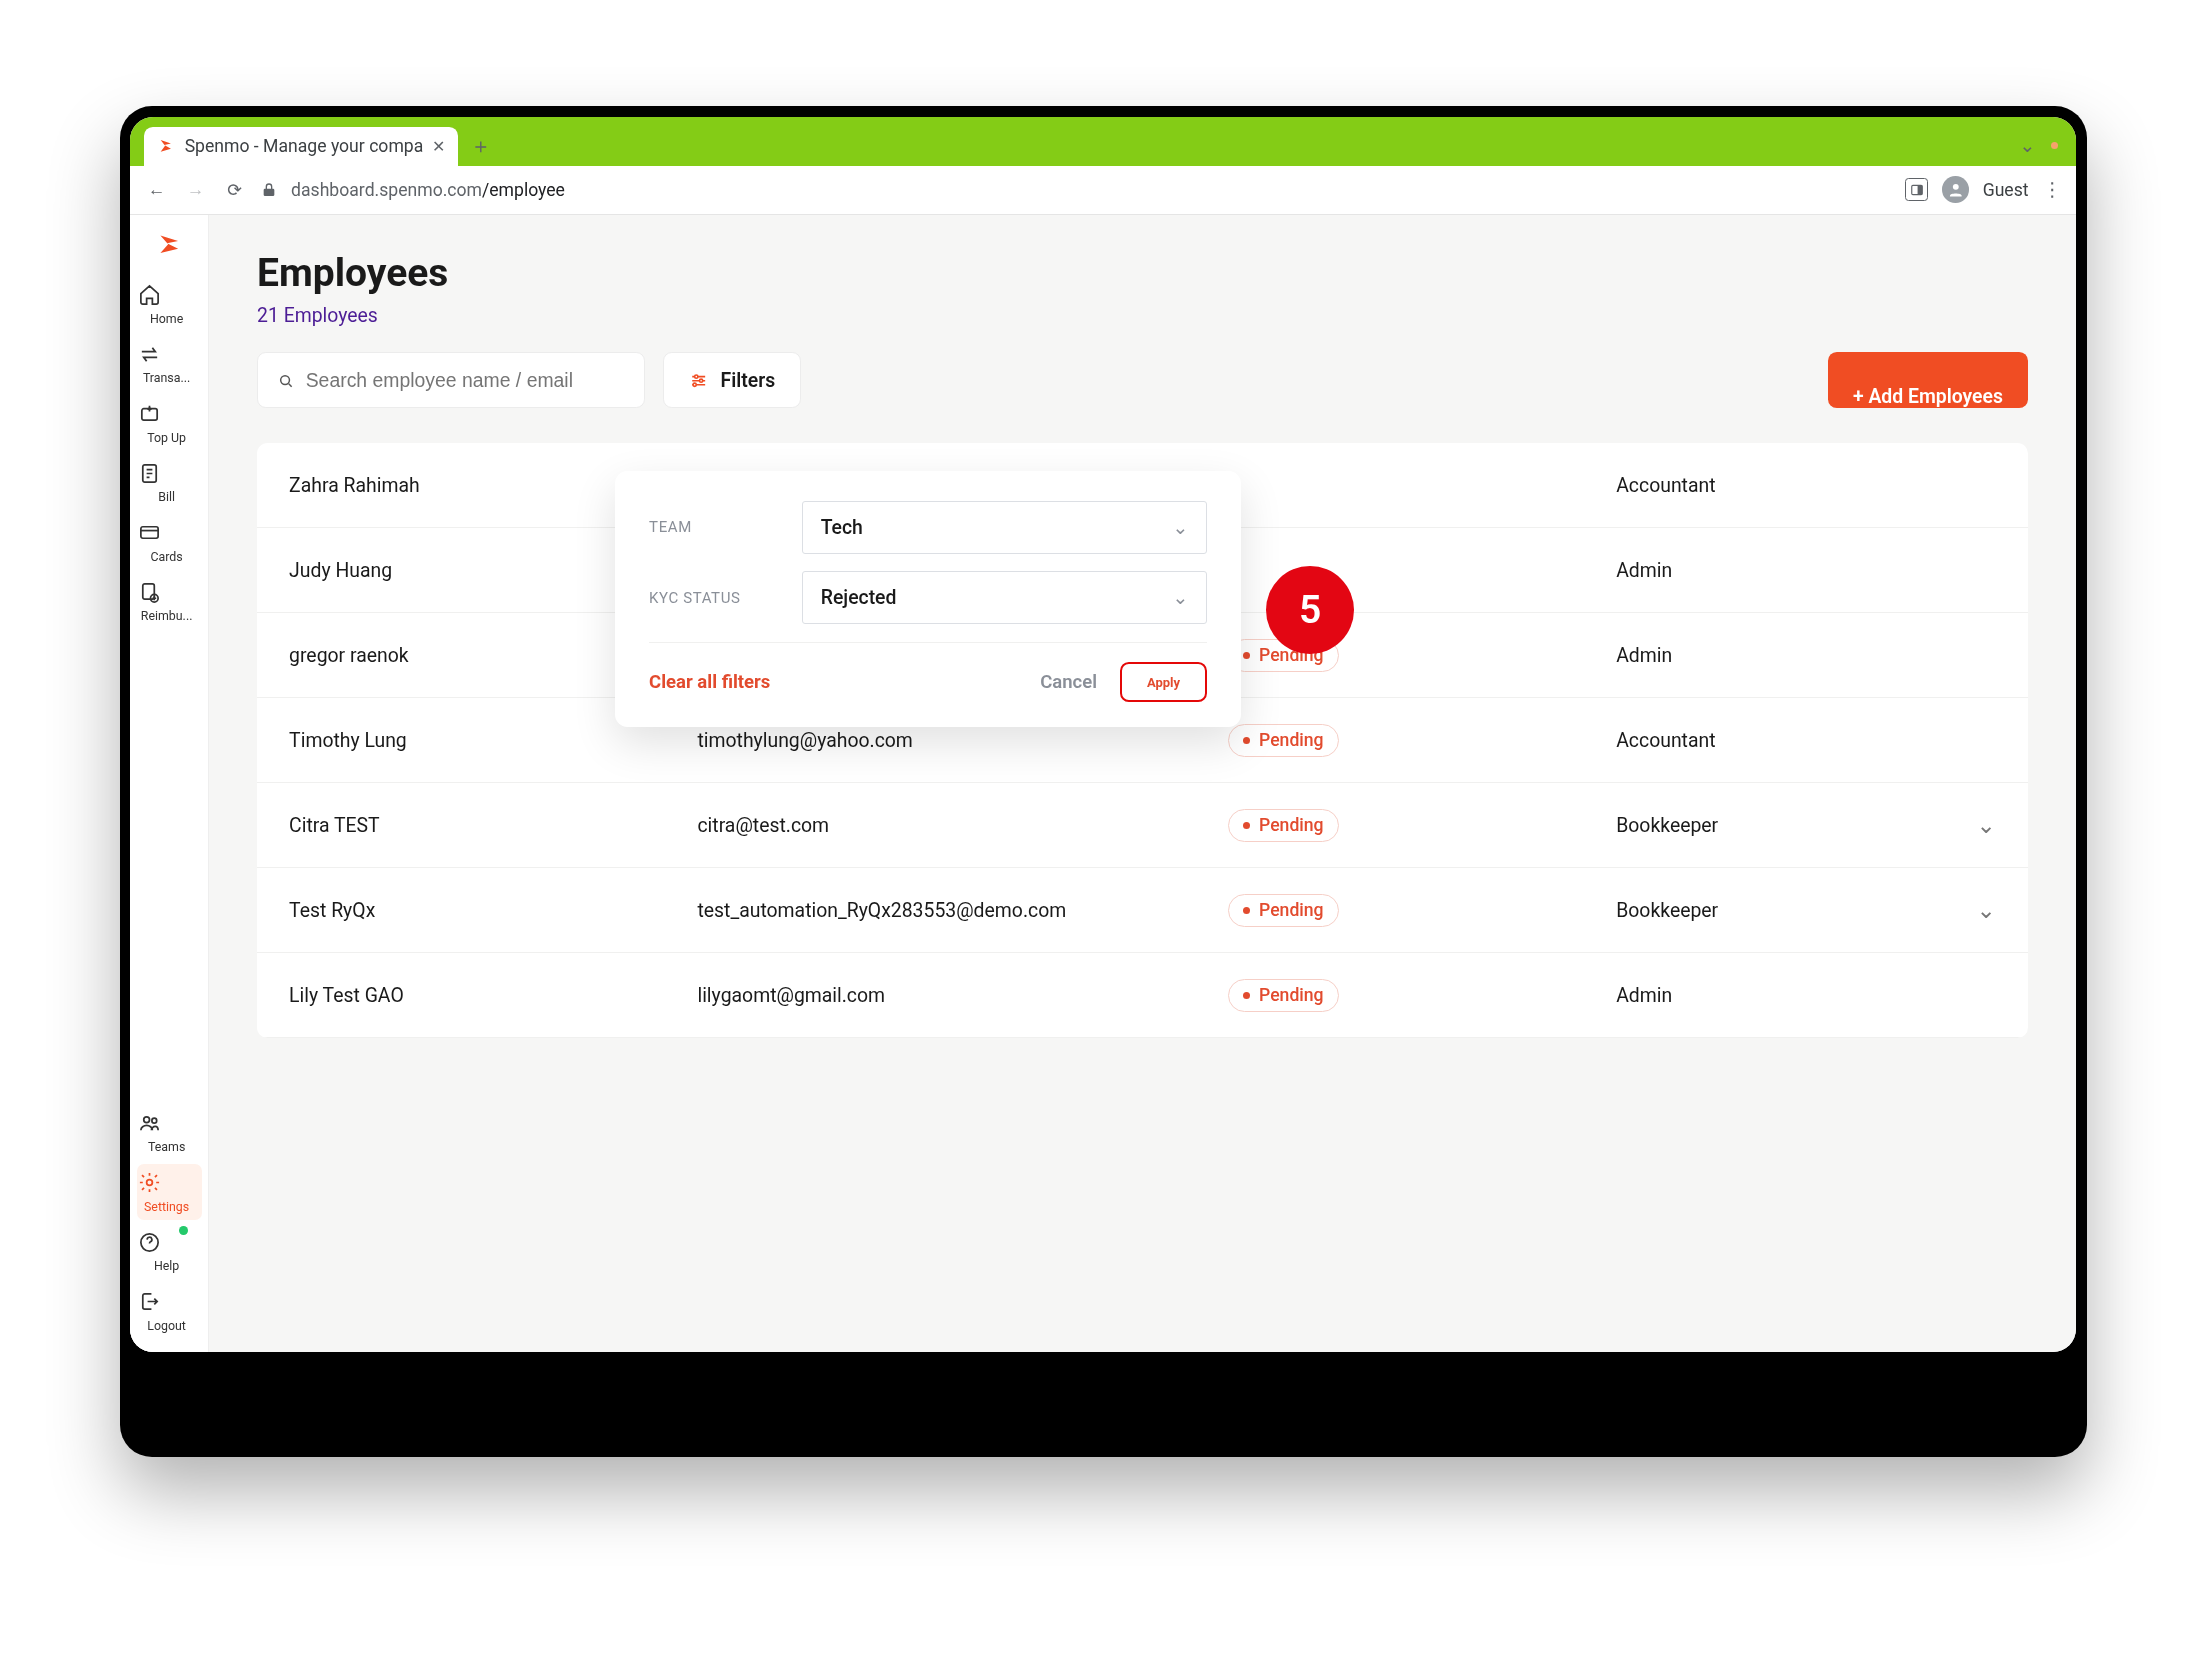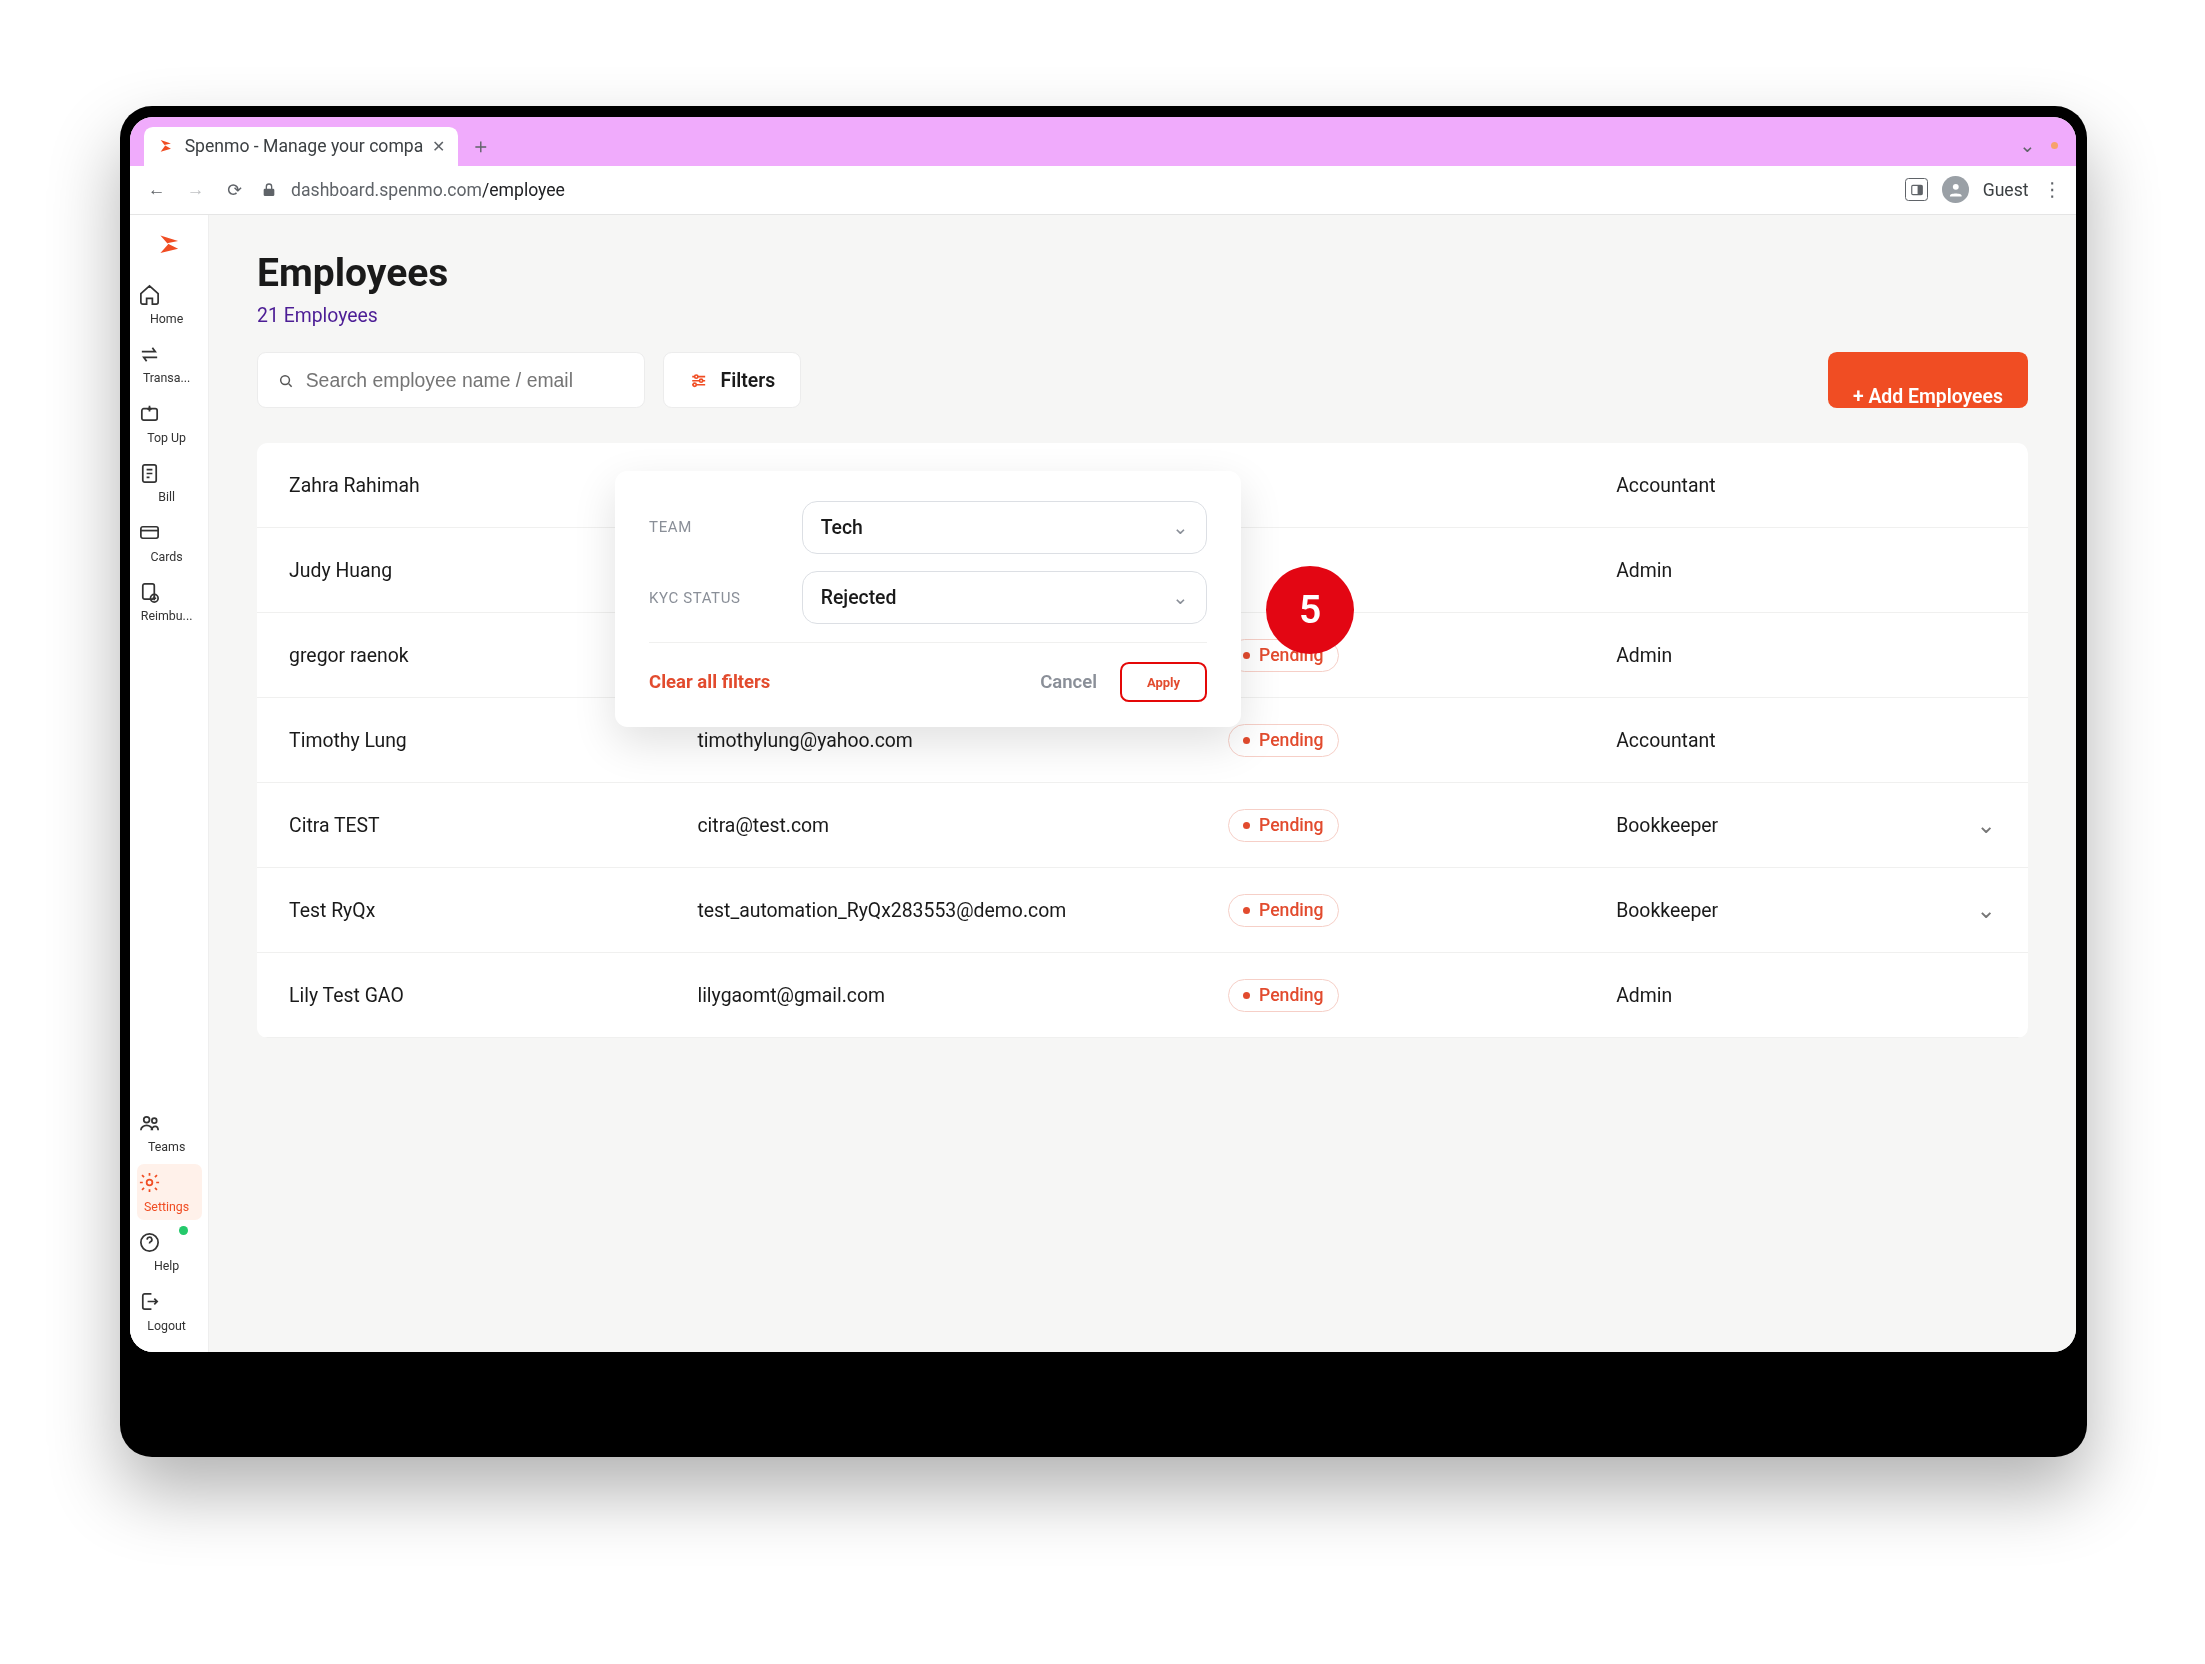--- a/index.html
+++ b/index.html
@@ -24,21 +24,21 @@
   .screen {
     background: #f5f5f4;
     border-radius: 23px;
     overflow: hidden;
     height: 1235px;
     display: flex;
     flex-direction: column;
   }
   
   .tabbar {
-    background: #f0abfc;
+    background: #84cc16;
     height: 49px;
     display: flex;
     align-items: flex-end;
     padding: 0 14px;
     gap: 7px;
   }
   .tab {
     background: #fff;
     border-radius: 8.8px 8.8px 0 0;
     height: 39px;
@@ -144,21 +144,21 @@
 
   
   .popover {
     position:absolute; top:256px; left:406px; width:626px;
     background:#fff; border-radius:12.4px; box-shadow:0 16px 44px rgba(0,0,0,.12);
     padding:30px 34px 25px; z-index:30;
   }
   .pop-row { display:flex; align-items:center; gap:21px; margin-bottom:17.6px; }
   .pop-label { width:132px; font-size:15px; letter-spacing:.04em; color:#8a8f98; text-transform:uppercase; }
   .select {
-    flex:1; height:53px; border:0.9px solid #dcdfe4; border-radius:15px;
+    flex:1; height:53px; border:0.9px solid #dcdfe4; border-radius:3px;
     display:flex; align-items:center; justify-content:space-between; padding:0 17.6px;
     font-size:19.4px; color:#1a1a1a; font-weight:500;
   }
   .select .chev { color:#8a8f98; }
   .pop-divider { height:0.9px; background:#f0f0ef; margin:7px 0 19.4px; }
   .pop-actions { display:flex; align-items:center; }
   .clear { color:#e24b2e; font-weight:700; font-size:18.5px; }
   .pop-actions .sp { flex:1; }
   .cancel { color:#8a8f98; font-weight:600; font-size:18.5px; margin-right:23px; }
   .apply {

